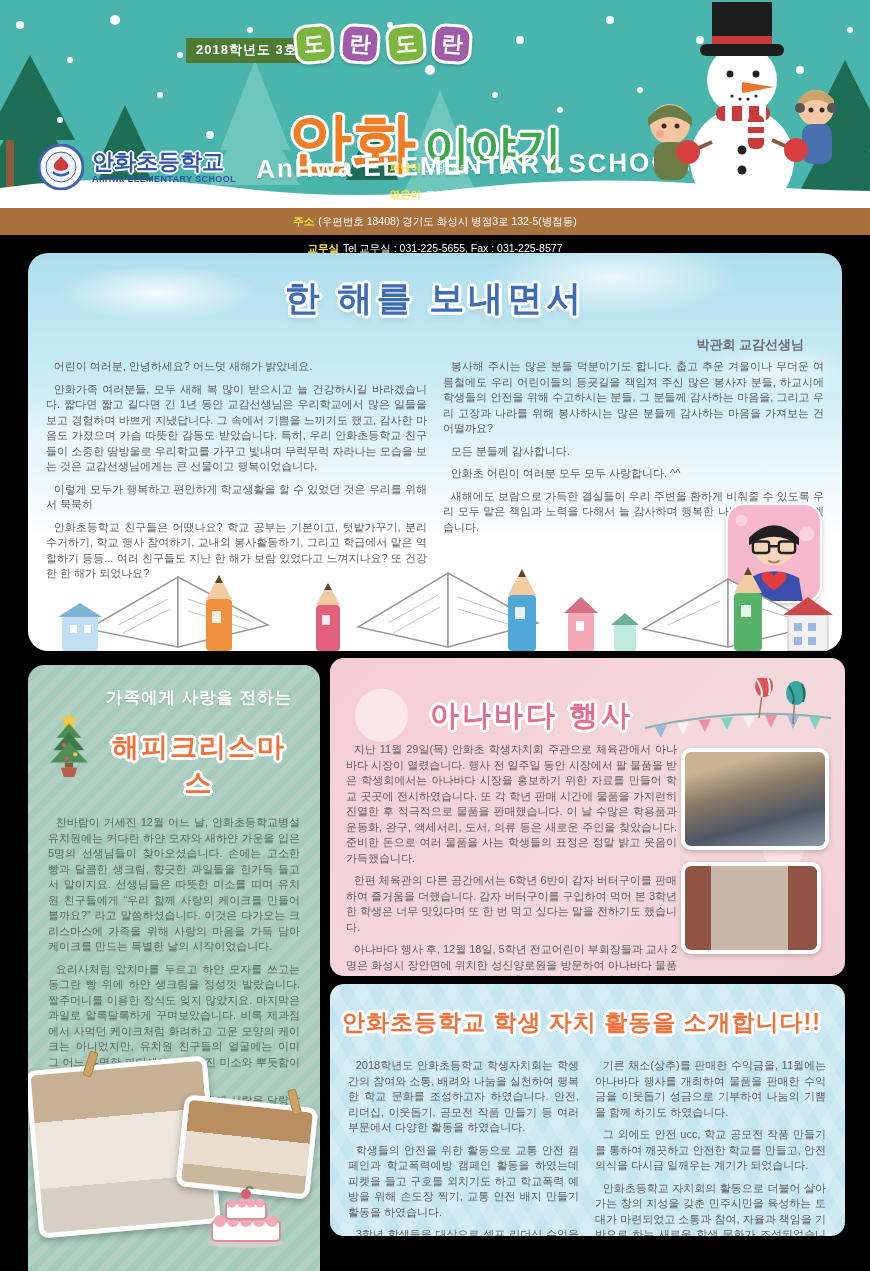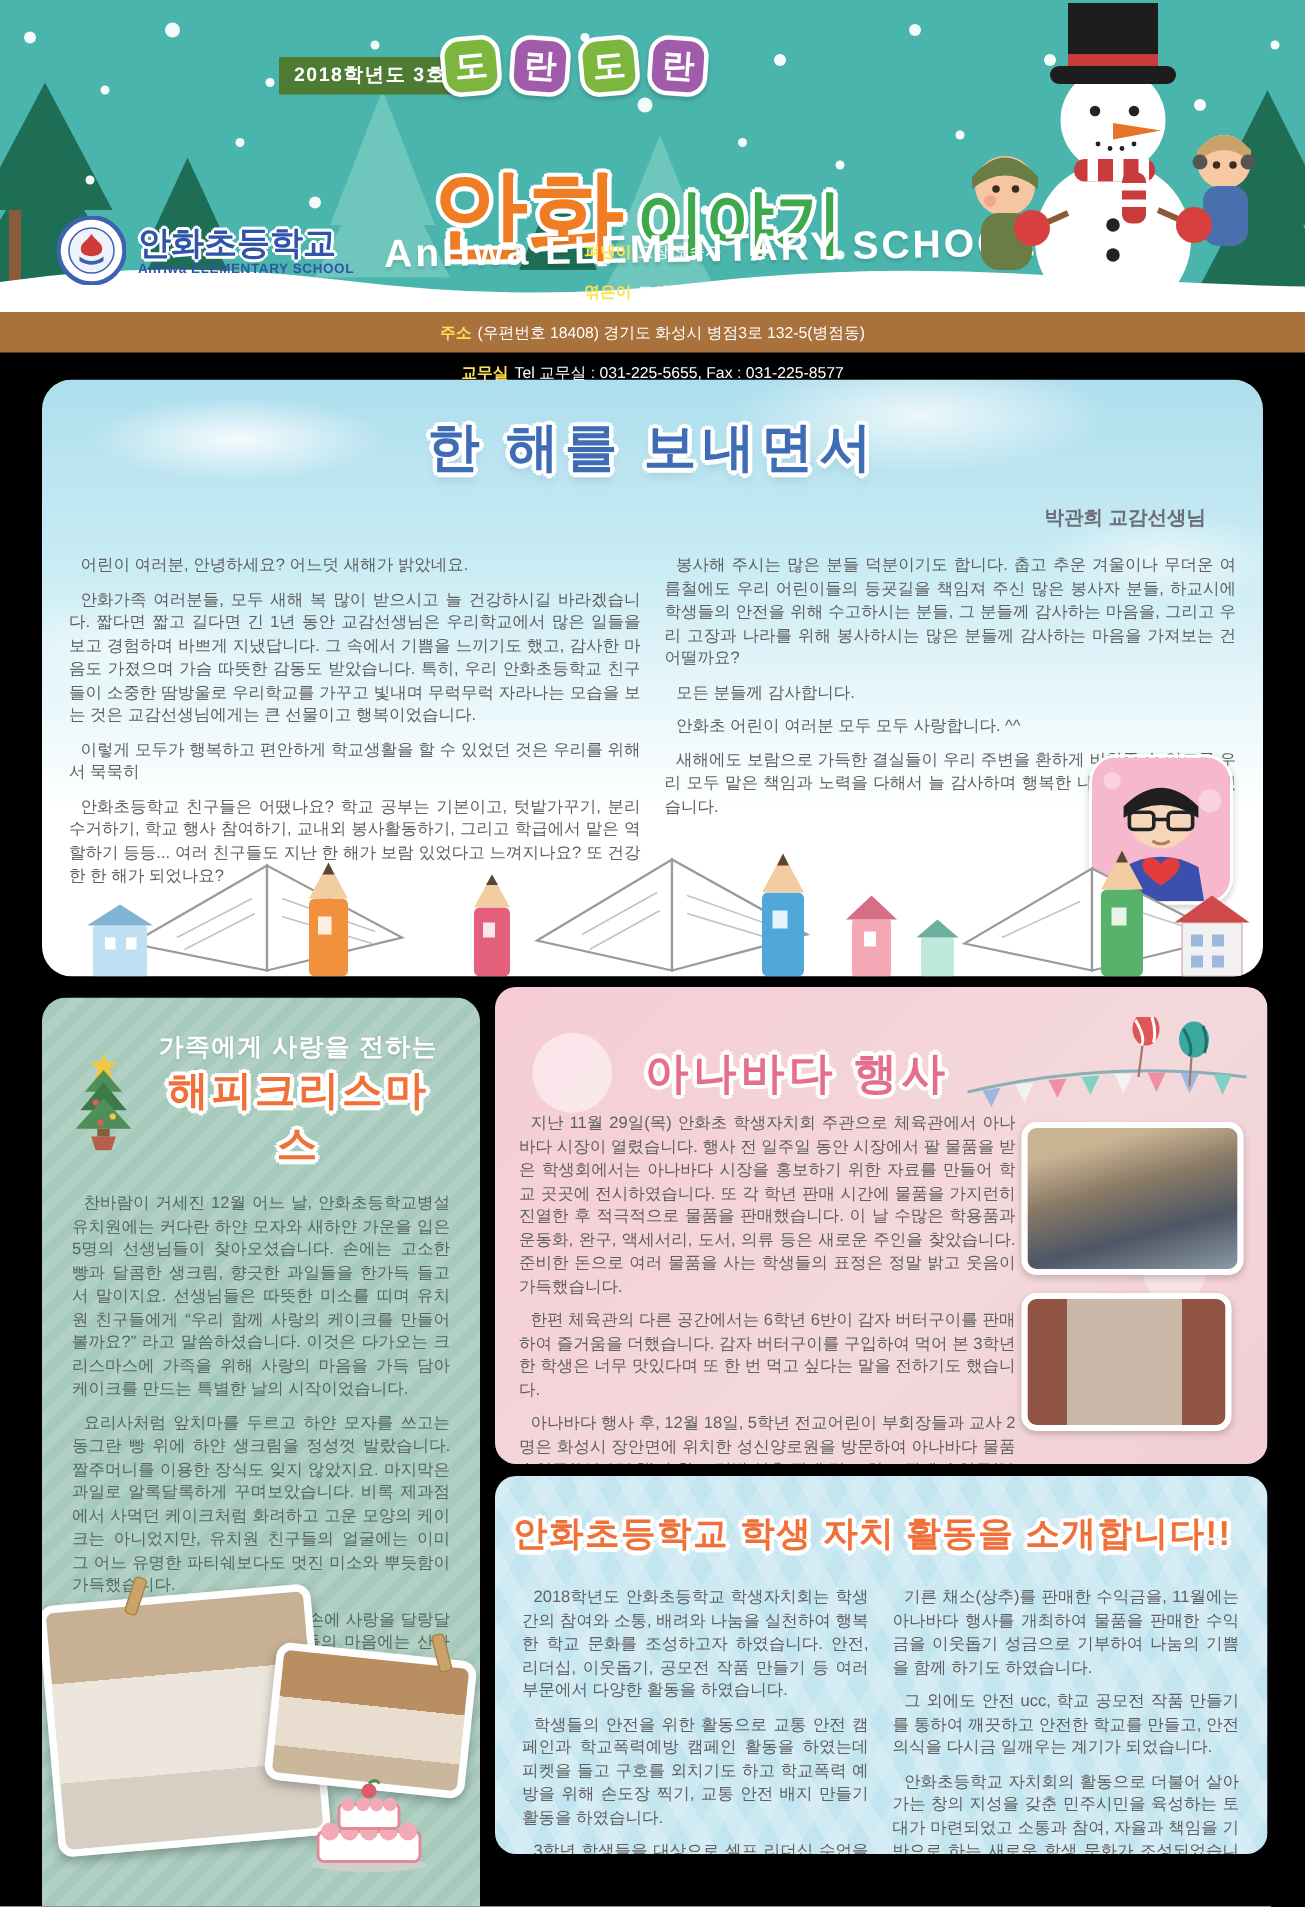--- a/index.html
+++ b/index.html
@@ -38,31 +38,31 @@
     background:
       radial-gradient(ellipse 140px 40px at 16% 10%, rgba(255,255,255,.85), transparent 70%),
       radial-gradient(ellipse 180px 55px at 72% 6%, rgba(255,255,255,.75), transparent 70%),
       radial-gradient(ellipse 120px 45px at 92% 30%, rgba(255,255,255,.6), transparent 70%),
       radial-gradient(ellipse 150px 50px at 8% 45%, rgba(255,255,255,.55), transparent 70%),
       linear-gradient(180deg,#aedeed 0%,#c8ebf4 30%,#e6f6fa 52%,#ffffff 72%); }
   .main-title { position:absolute; left:0; top:22px; width:100%; text-align:center; font-size:35px; font-weight:800; color:#3e6cb5; letter-spacing:4px;
     text-shadow:-3px 0 0 #fff,3px 0 0 #fff,0 -3px 0 #fff,0 3px 0 #fff,-2px -2px 0 #fff,2px -2px 0 #fff,-2px 2px 0 #fff,2px 2px 0 #fff, 0 5px 6px rgba(80,120,160,.25); }
   .byline { position:absolute; right:38px; top:83px; font-size:13px; font-weight:bold; color:#6d6d78; }
   .main-cols { position:absolute; left:18px; top:106px; width:778px; display:flex; gap:16px; }
-  .mcol { width:381px;margin-top:11px; }
+  .mcol { width:381px; }
   .body-p { font-size:11px; line-height:15.5px; color:#5f5f5f; text-align:justify; text-indent:.7em; margin-bottom:7px; word-break:break-all; }
   .avatar { position:absolute; left:698px; top:250px; width:96px; height:100px; border-radius:18px; overflow:hidden; box-shadow:0 2px 5px rgba(0,0,0,.2); border:2px solid #fff; }
   .illus-strip { position:absolute; left:0; bottom:0; width:814px; height:92px; }
 
   
   .green-card { position:absolute; left:28px; top:665px; width:292px; height:606px; border-radius:16px 16px 0 0; overflow:hidden; padding:22px 20px 0;
     background:repeating-linear-gradient(135deg, rgba(255,255,255,.13) 0 7px, rgba(255,255,255,0) 7px 14px), #a6cabb; }
   .xmas-head { display:flex; gap:8px; align-items:center; margin-bottom:14px; }
   .xmas-titles { flex:1; text-align:center; }
-  .xmas-top { font-size:16.5px; font-weight:800; color:#fff; letter-spacing:1px; margin-bottom:0; text-shadow:0 1px 2px rgba(0,0,0,.15); }
+  .xmas-top { font-size:16.5px; font-weight:800; color:#fff; letter-spacing:1px; margin-bottom:20px; text-shadow:0 1px 2px rgba(0,0,0,.15); }
   .xmas-main { font-size:27px; font-weight:800; color:#f0703a; letter-spacing:2px;
     text-shadow:-3px 0 0 #fff,3px 0 0 #fff,0 -3px 0 #fff,0 3px 0 #fff,-2px -2px 0 #fff,2px -2px 0 #fff,-2px 2px 0 #fff,2px 2px 0 #fff; }
   .green-card .body-p { color:#57675f; }
   .xmas-photos { position:absolute; left:0; top:390px; width:292px; height:216px; }
   .photo { border:5px solid #fff; border-radius:10px; box-shadow:0 3px 7px rgba(0,0,0,.28); position:absolute; }
   .ph-cake1 { left:4px; top:8px; width:182px; height:168px; transform:rotate(-5deg);
     background:linear-gradient(180deg,#c7b093 0 30%,#ece6dc 30% 72%,#d8cfc4 72%); }
   .ph-cake2 { left:152px; top:46px; width:134px; height:92px; transform:rotate(6deg);
     background:linear-gradient(180deg,#b98f62 0 38%,#e8ddcf 38% 78%,#cbb79b 78%); }
   .pin { position:absolute; width:9px; height:26px; background:#c9a36a; border-radius:3px; box-shadow:inset 0 0 0 1px #a8824b; }

